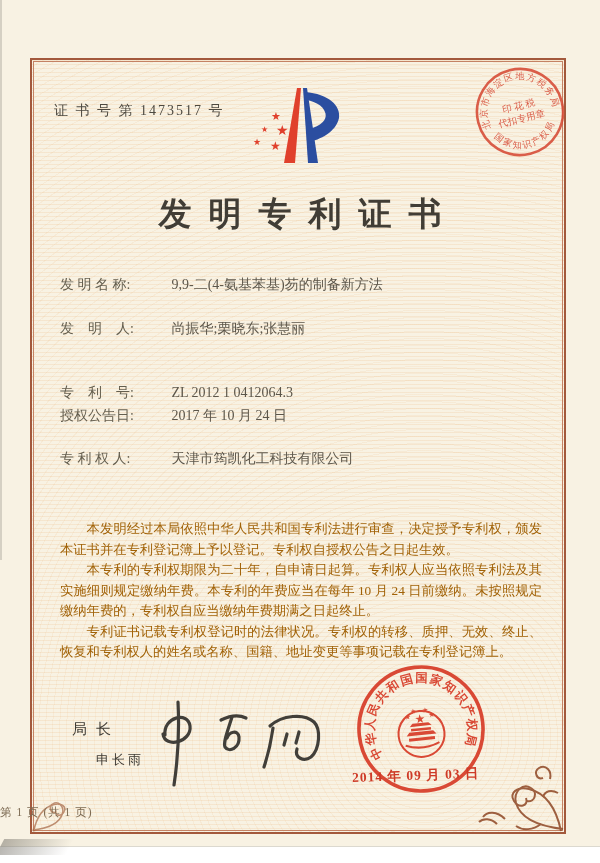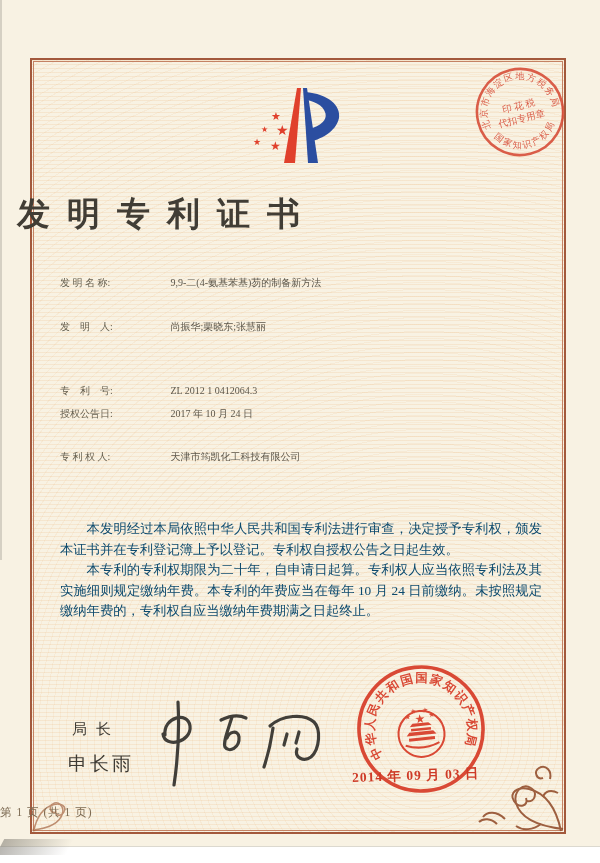--- a/index.html
+++ b/index.html
@@ -12,31 +12,31 @@
   #frame{
     position:absolute;left:30px;top:58px;width:532px;height:772px;
     border:2px solid #a3593c;
     background:
       repeating-radial-gradient(circle at 392px 678px, rgba(231,164,96,0.10) 0 1px, rgba(0,0,0,0) 1px 7px),
       repeating-linear-gradient(180deg, rgba(231,164,96,0.16) 0 1px, rgba(0,0,0,0) 1px 4px);
   }
   #frame::after{content:"";position:absolute;inset:1px;border:1px solid #c48264;}
   .abs{position:absolute;}
   #cert-no{left:54px;top:102px;font-size:14px;letter-spacing:2px;color:#4d4940;}
-  #title{left:0;right:0;top:192px;text-align:left;font-size:33px;font-weight:600;
+  #title{left:0;right:0;top:192px;text-align:center;font-size:33px;font-weight:600;
          letter-spacing:17px;text-indent:17px;color:#413d35;}
-  .field{position:absolute;left:60px;width:490px;font-size:10px;color:#645e4e;}
+  .field{position:absolute;left:60px;width:490px;font-size:14px;color:#645e4e;}
   .field .label{display:inline-block;min-width:108px;color:#645e4e;}
   .field .value{color:#5c564a;}
   .f1{top:276px}.f2{top:320px}.f3{top:384px}.f4{top:407px}.f5{top:450px}.f6{top:494px}
   #body{left:60px;top:519px;width:482px;font-size:13.3px;line-height:20.5px;
-        color:#0c4a6e;text-align:justify;}
+        color:#a16207;text-align:justify;}
   #body p{margin:0;text-indent:2em;}
   #director-title{left:72px;top:720px;font-size:15px;letter-spacing:9px;color:#3e3a33;}
-  #director-name{left:68px;top:751px;font-size:19px;letter-spacing:3px;color:#3e3a33;}
+  #director-name{left:96px;top:751px;font-size:13px;letter-spacing:3px;color:#3e3a33;}
   #stamp-date{left:352px;top:766px;width:170px;color:#ce3a27;font-size:13.5px;
               font-weight:700;letter-spacing:1px;transform:rotate(-2deg);}
   #footer{left:0;right:0;top:805px;text-align:left;font-size:11.5px;
           color:#7d6b53;letter-spacing:1px;}
   svg{display:block;}
   #logo-svg{position:absolute;left:250px;top:83px;}
   #tax-stamp{position:absolute;left:472px;top:64px;opacity:.88;}
   #office-stamp{position:absolute;left:348px;top:656px;opacity:.95;}
   #signature-svg{position:absolute;left:135px;top:690px;}
   #flourish-br{position:absolute;left:453px;top:731px;opacity:.9;}
@@ -48,20 +48,21 @@
     transform:skewX(-28deg);}
   #scan-left{left:0;top:0;width:2px;height:560px;background:rgba(150,147,136,.35);}
 </style>
 </head>
 <body>
 
 <div id="page">
 
   <div id="frame" class="abs"></div>
 
+  <div id="cert-no" class="abs">证 书 号 第 1473517 号</div>
 
   <svg id="logo-svg" width="100" height="92" viewBox="0 0 100 92">
     <polygon points="47,5 51,5 45,80 34,80" fill="#e0402c"></polygon>
     <polygon points="53,5 57,5 68,80 58,80" fill="#2b4ea0"></polygon>
     <path d="M55,9 C79,11 91,23 89,35 C86,49 70,57 58,59 L59,46 C71,43 77,37 75.5,30.5 C73.5,22 63,17.5 54,16.5 Z" fill="#2b4ea0"></path>
     <text x="21" y="37" font-size="11" fill="#e0402c">★</text>
     <text x="11" y="49" font-size="8" fill="#e0402c">★</text>
     <text x="26" y="52" font-size="14" fill="#e0402c">★</text>
     <text x="3" y="62" font-size="9" fill="#e0402c">★</text>
     <text x="20" y="67" font-size="12" fill="#e0402c">★</text>
@@ -104,20 +105,21 @@
     <span class="value">2017 年 10 月 24 日</span>
   </div>
   <div class="field f5">
     <span class="label">专 利 权 人:</span>
     <span class="value">天津市筠凯化工科技有限公司</span>
   </div>
 
   <div id="body" class="abs">
     <p>本发明经过本局依照中华人民共和国专利法进行审查，决定授予专利权，颁发本证书并在专利登记簿上予以登记。专利权自授权公告之日起生效。</p>
     <p>本专利的专利权期限为二十年，自申请日起算。专利权人应当依照专利法及其实施细则规定缴纳年费。本专利的年费应当在每年 10 月 24 日前缴纳。未按照规定缴纳年费的，专利权自应当缴纳年费期满之日起终止。</p>
+    <p>专利证书记载专利权登记时的法律状况。专利权的转移、质押、无效、终止、恢复和专利权人的姓名或名称、国籍、地址变更等事项记载在专利登记簿上。</p>
   </div>
 
   <div id="director-title" class="abs">局长</div>
   <div id="director-name" class="abs">申长雨</div>
 
   <svg id="signature-svg" width="215" height="105" viewBox="0 0 215 105">
     <g fill="none" stroke="#2e2c28" stroke-width="3.2" stroke-linecap="round" opacity="0.9">
       <path d="M30,45 C28,27 53,21 55,36 C57,52 30,59 28,44"></path>
       <path d="M43,12 C44,32 44,62 39,95"></path>
       <path d="M86,30 C96,25 105,25 111,28"></path>

